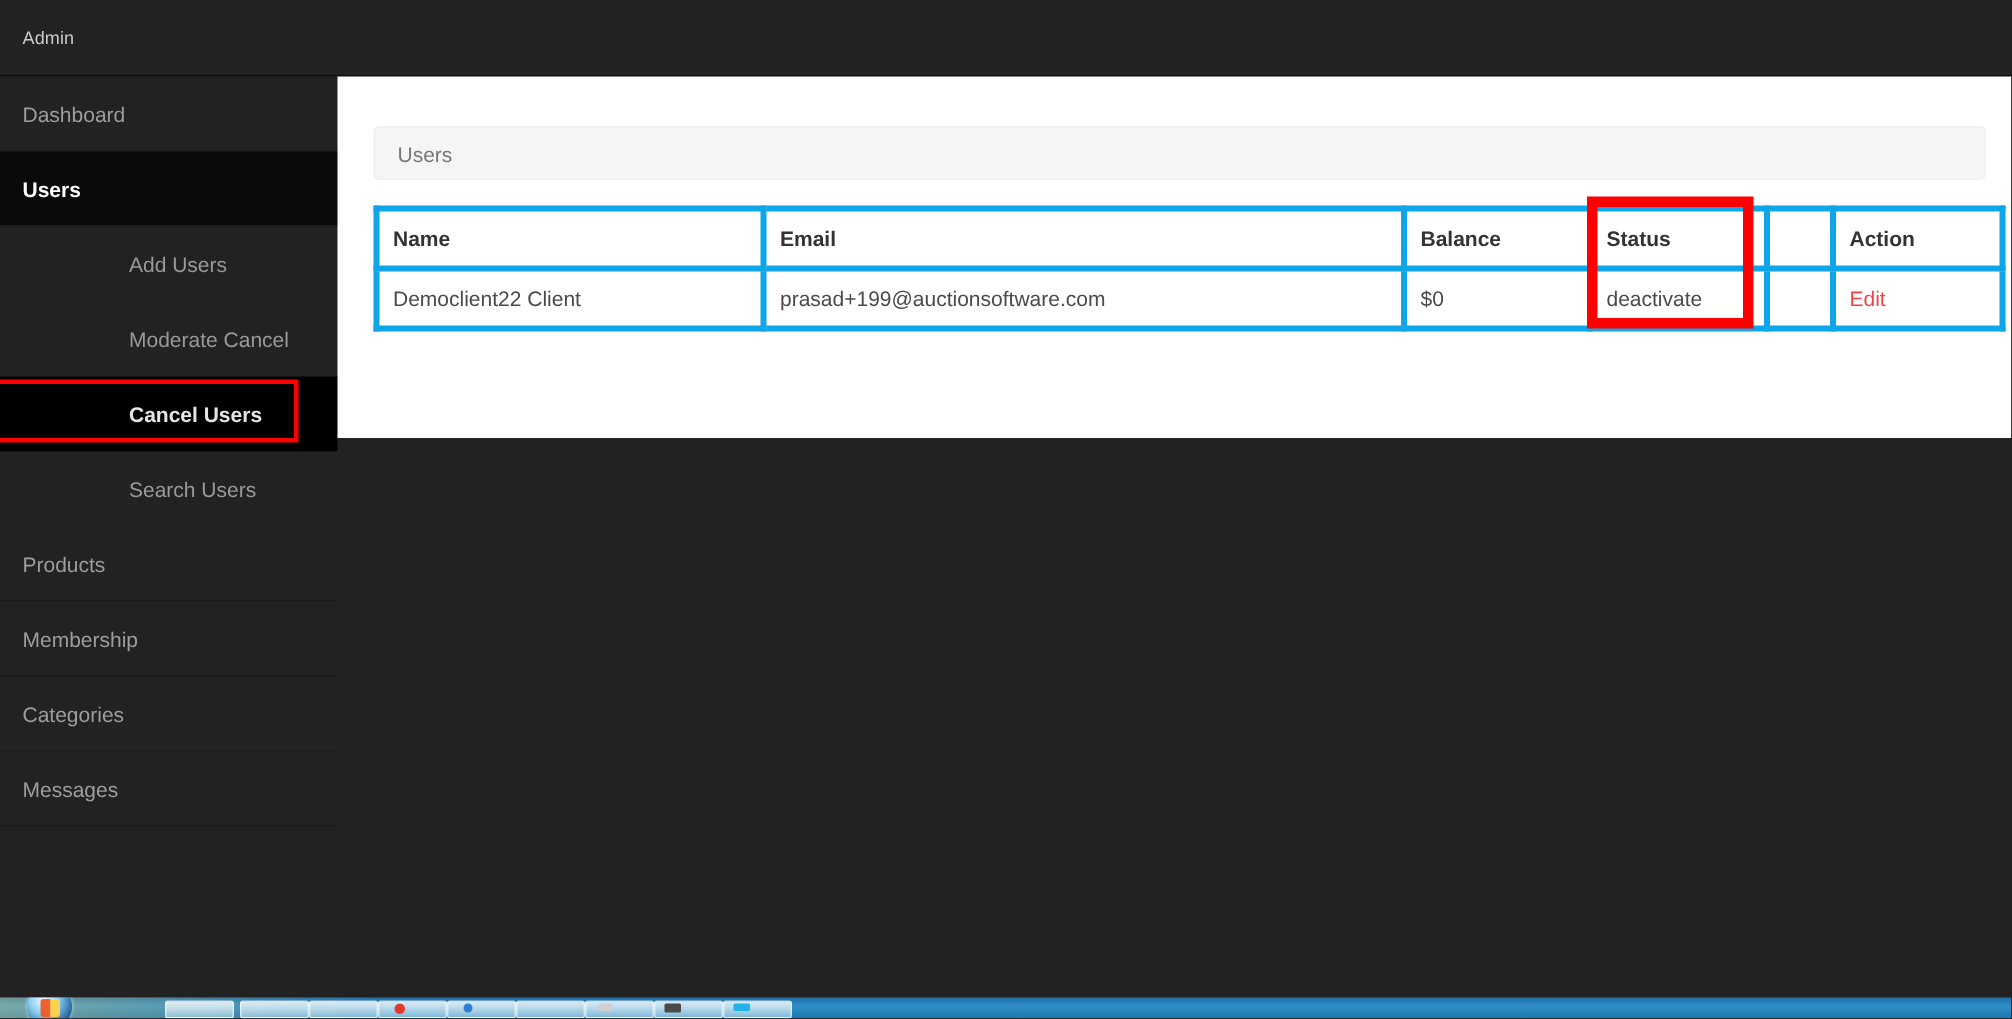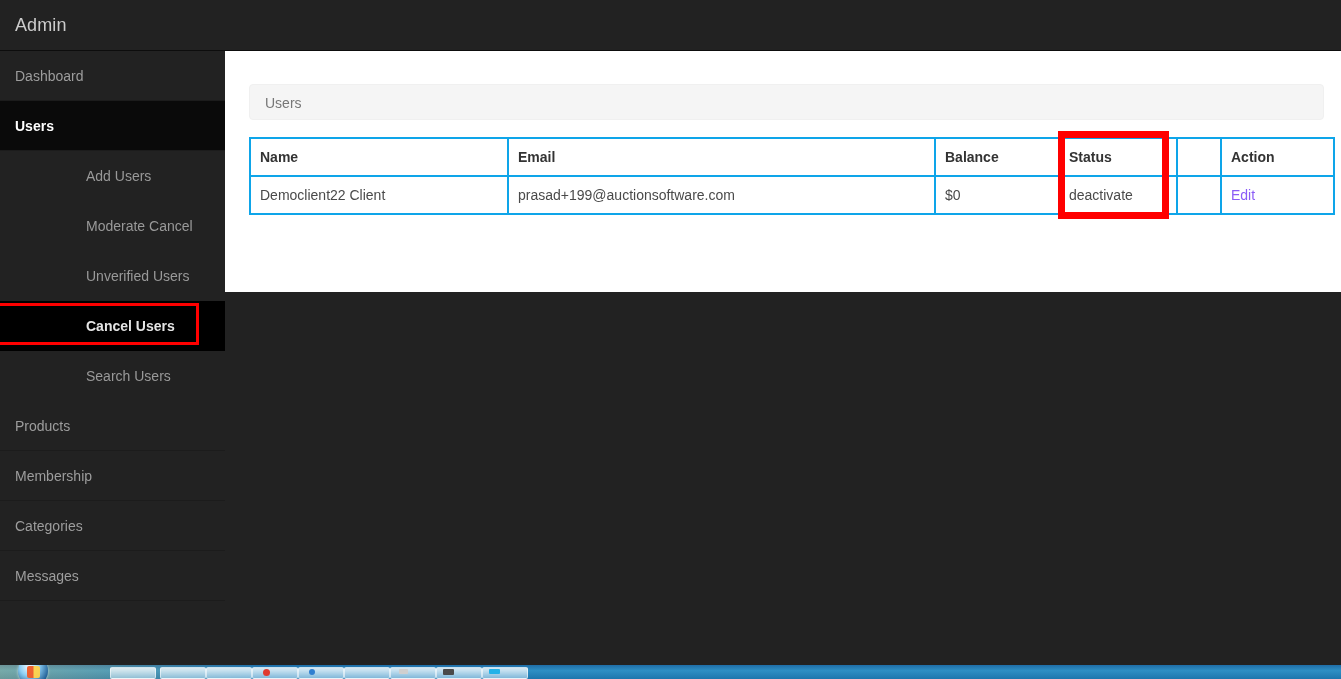--- a/index.html
+++ b/index.html
@@ -19,21 +19,21 @@
   
   .topbar {
     position: absolute; left: 0; top: 0;
     width: 1341px; height: 51px;
     background: #222222;
   }
   .topbar-brand {
     position: absolute; left: 15px; top: 0;
     height: 51px; line-height: 51px;
     color: #cccccc;
-    font-size: 18px;
+    font-size: 12px;
     letter-spacing: .1px;
   }
   .topbar-sep {
     position: absolute; left: 0; top: 50px;
     width: 1341px; height: 1px;
     background: #0d0d0d;
   }
 
   
   .sidebar {
@@ -105,21 +105,21 @@
     position: relative;
   }
   table.users-table {
     border-collapse: collapse;
     width: 1076px;
     table-layout: fixed;
     font-size: 14px;
   }
   table.users-table th,
   table.users-table td {
-    border: 2px solid #0ea5e9;
+    border: 4px solid #0ea5e9;
     padding: 10px 9px;
     text-align: left;
     vertical-align: middle;
     height: 38px;
     overflow: hidden;
     white-space: nowrap;
   }
   table.users-table th {
     font-weight: bold;
     color: #333333;
@@ -127,21 +127,21 @@
   table.users-table td {
     color: #4a4a4a;
   }
   .col-name   { width: 258px; }
   .col-email  { width: 427px; }
   .col-bal    { width: 124px; }
   .col-status { width: 118px; }
   .col-blank  { width: 44px; }
   .col-action { width: 113px; }
   .edit-link {
-    color: #8b5cf6;
+    color: #ef4444;
     text-decoration: none;
     cursor: pointer;
     margin-top: 20px;
   }
   
   .status-callout {
     position: absolute;
     left: 809px;
     top: -6px;
     width: 111px;
@@ -207,21 +207,20 @@
   <div class="topbar">
     <div class="topbar-brand">Admin</div>
   </div>
   <div class="topbar-sep"></div>
 
   <nav class="sidebar" id="sidebar">
       <div class="nav-item top-level"><span>Dashboard</span></div>
       <div class="nav-item top-level active"><span>Users</span></div>
       <div class="nav-item sub"><span>Add Users</span></div>
       <div class="nav-item sub"><span>Moderate Cancel</span></div>
-      <div class="nav-item sub"><span>Unverified Users</span></div>
       <div class="nav-item sub highlighted"><span>Cancel Users</span></div>
       <div class="nav-item sub"><span>Search Users</span></div>
       <div class="nav-item top-level"><span>Products</span></div>
       <div class="nav-item top-level"><span>Membership</span></div>
       <div class="nav-item top-level"><span>Categories</span></div>
       <div class="nav-item top-level"><span>Messages</span></div>
     </nav>
 
   <main class="content">
     <section class="panel">

